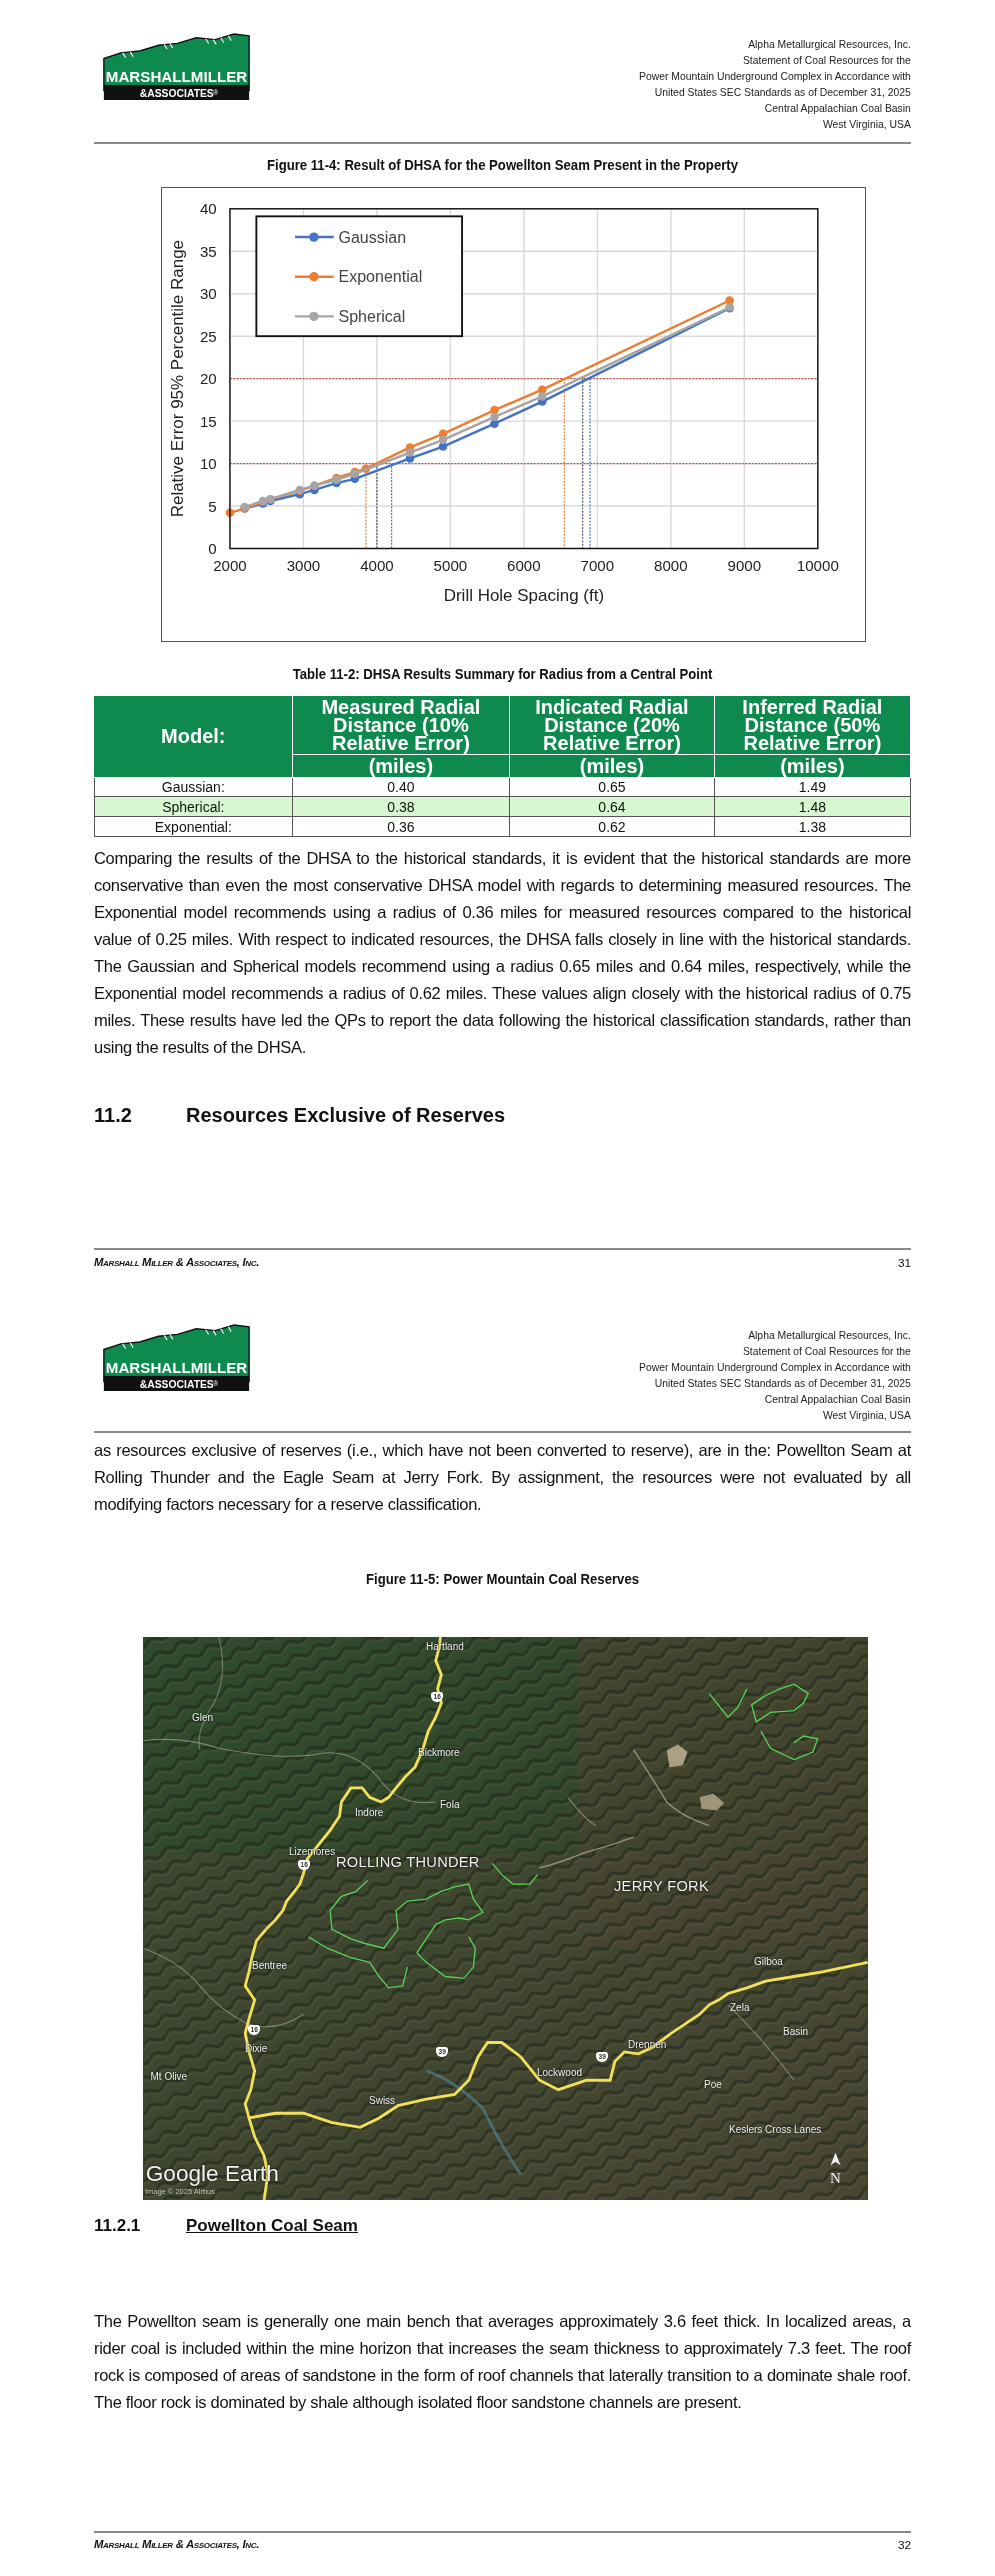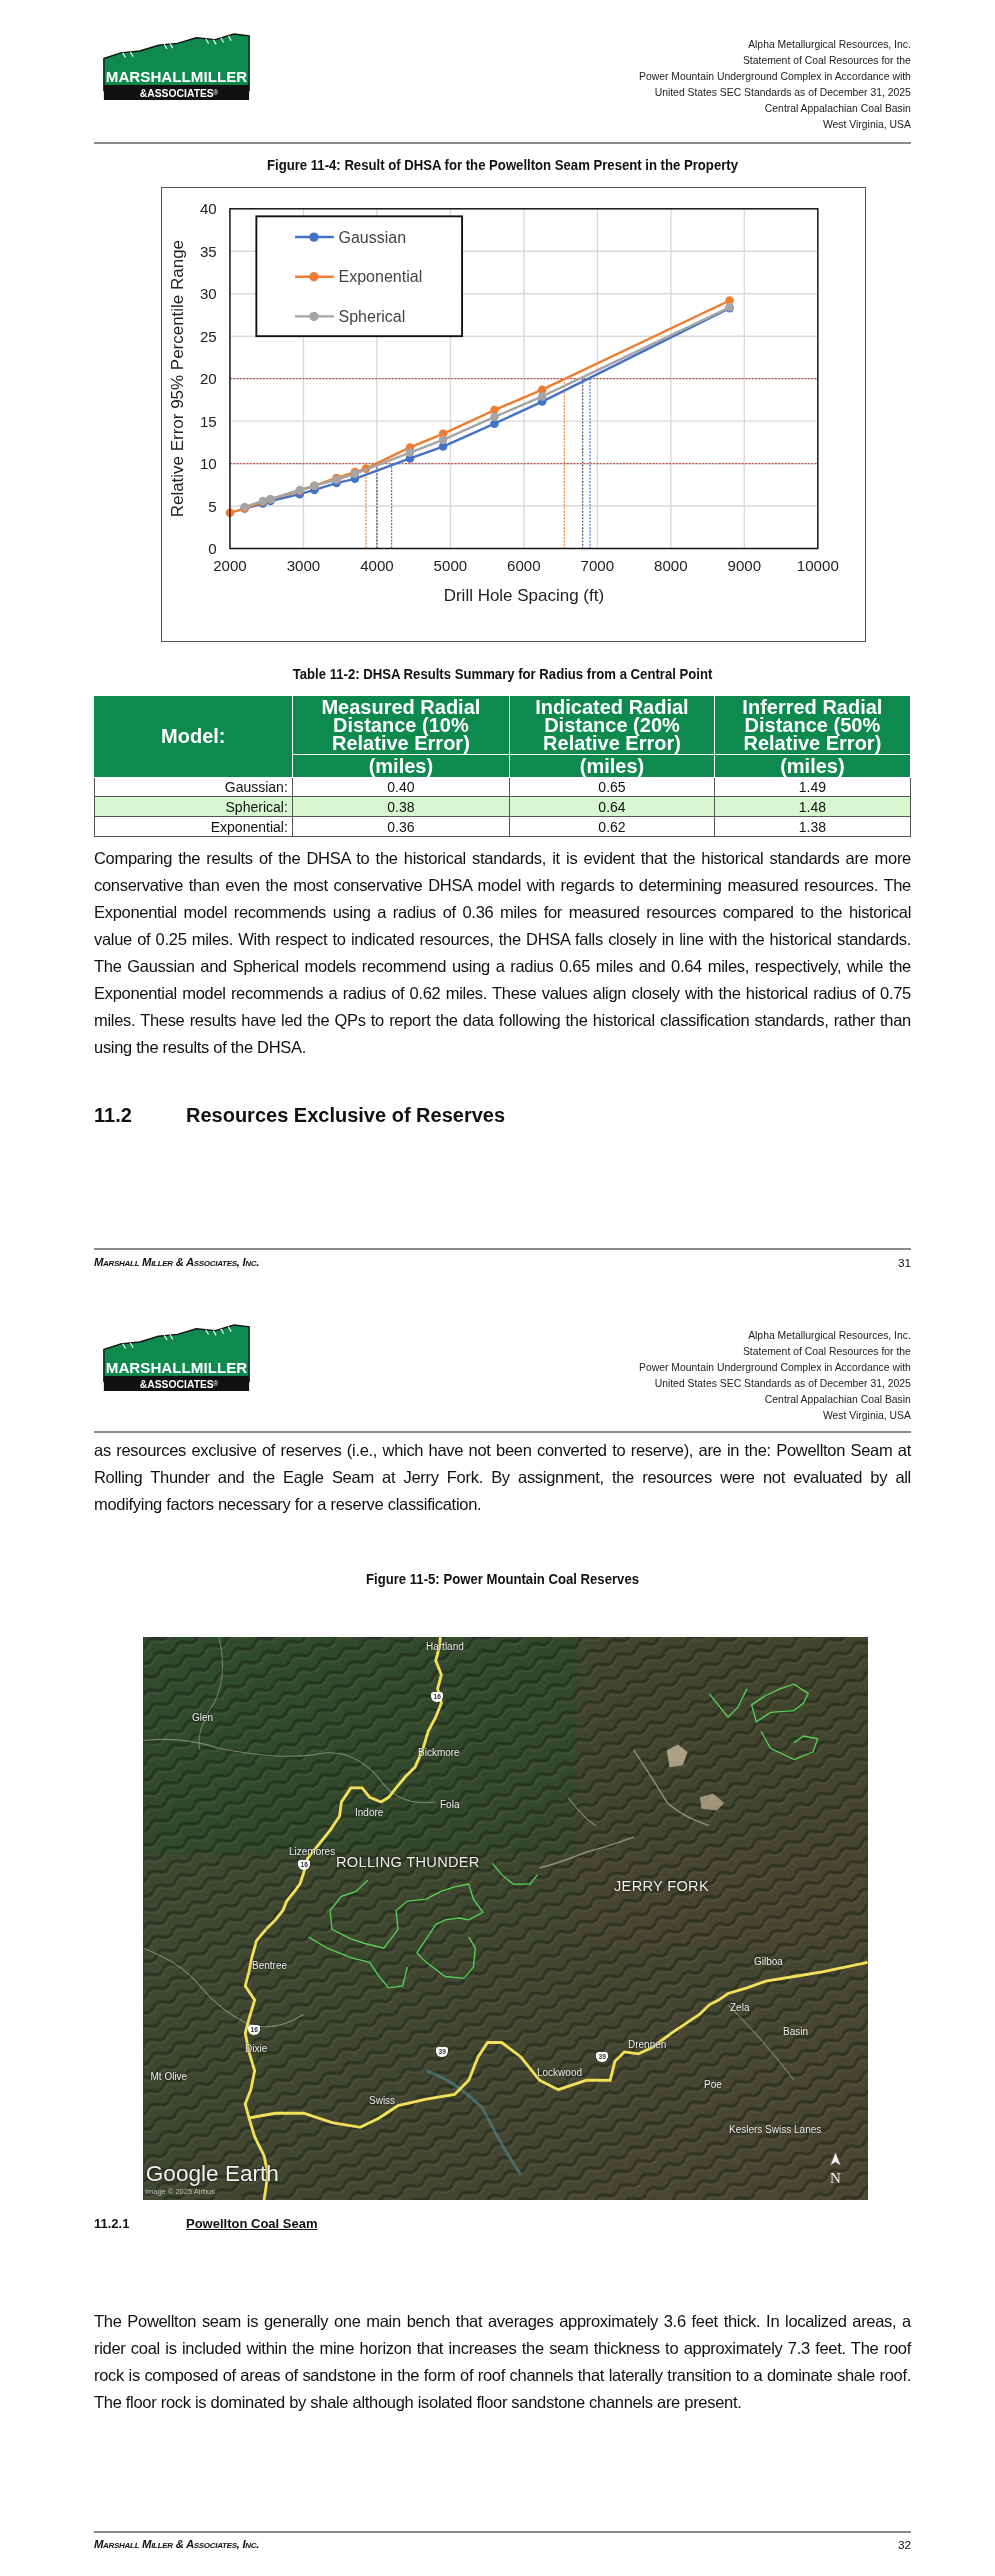--- a/index.html
+++ b/index.html
@@ -8,31 +8,31 @@
   .page1 { top:0; height:1288px; }
   .page2 { top:1288px; height:1288px; }
   .hdr { position:absolute; left:94px; top:28px; width:817px; height:113px; }
   .logo { position:absolute; left:7.5px; top:3.8px; width:149px; height:70px; }
   .hdr-text { position:absolute; right:0; top:7.5px; text-align:right; font-size:11.8px; line-height:16px; color:#222; transform:scaleX(0.88); transform-origin:right top; }
   .rule { position:absolute; left:94px; width:817px; height:1.9px; background:#8a8a8a; }
   .caption { position:absolute; left:94px; width:817px; text-align:center; font-weight:bold; font-size:14.6px; transform:scaleX(0.9); }
   .para { position:absolute; left:94px; width:817px; font-size:16.5px; line-height:27px; text-align:justify; letter-spacing:-0.3px; word-spacing:0px; }
   .h2 { position:absolute; left:94px; font-size:20px; font-weight:bold; }
   .h2 .num { display:inline-block; width:92px; }
-  .h3 { position:absolute; left:94px; font-size:13px; font-weight:bold; }
+  .h3 { position:absolute; left:94px; font-size:17px; font-weight:bold; }
   .h3 .num { display:inline-block; width:92px; }
   .h3 .ttl { text-decoration:underline; }
   .footer-left { position:absolute; left:94px; font-size:11.3px; font-weight:bold; font-style:italic; font-variant:small-caps; letter-spacing:-0.3px; }
   .footer-right { position:absolute; right:84px; font-size:11.8px; }
   .chart-frame { position:absolute; left:161px; top:187px; width:703px; height:453px; border:1.4px solid #555; background:#fff; }
   table.dhsa { position:absolute; left:94px; top:695px; width:817px; border-collapse:collapse; font-size:14px; }
   table.dhsa th { background:#0e8a4f; color:#fff; font-weight:bold; border:0.9px solid #fff; padding:1.9px 3.8px; line-height:18px; font-size:20px; }
   table.dhsa th.hdr-model { border-left:0.9px solid #0e8a4f; }
   table.dhsa td { border:0.9px solid #555; padding:0.9px 3.8px; height:17px; text-align:center; }
-  table.dhsa td.lbl { text-align:right; }
+  table.dhsa td.lbl { text-align:center; }
   table.dhsa tr.hl td { background:#d6f7cf; }
   .map { position:absolute; left:143px; top:1637px; width:725px; height:563px; overflow:hidden; background:#2f3d2a; }
   .map-lbl { position:absolute; color:#f2f2f2; font-size:10px; text-shadow:0 0 1.9px #000; white-space:nowrap; }
   .map-big { position:absolute; color:#f0f0f0; font-size:14.6px; text-shadow:0 0 2.8px #000; white-space:nowrap; letter-spacing:0.3px; }
   .shield { position:absolute; width:12.3px; height:10.4px; background:#fff; border-radius:2.8px 2.8px 5.7px 5.7px; font-size:6.6px; color:#333; text-align:center; line-height:10.4px; font-weight:bold; }
 </style>
 </head>
 <body>
 
 <div class="page page1">
@@ -307,21 +307,21 @@
     <div class="map-lbl" style="left:109px; top:323px;">Bentree</div>
     <div class="map-lbl" style="left:102px; top:406px;">Dixie</div>
     <div class="map-lbl" style="left:7.5px; top:434px;">Mt Olive</div>
     <div class="map-lbl" style="left:226px; top:458px;">Swiss</div>
     <div class="map-lbl" style="left:394px; top:430px;">Lockwood</div>
     <div class="map-lbl" style="left:485px; top:402px;">Drennen</div>
     <div class="map-lbl" style="left:587px; top:365px;">Zela</div>
     <div class="map-lbl" style="left:611px; top:319px;">Gilboa</div>
     <div class="map-lbl" style="left:640px; top:389px;">Basin</div>
     <div class="map-lbl" style="left:561px; top:442px;">Poe</div>
-    <div class="map-lbl" style="left:586px; top:487px;">Keslers Swiss Lanes</div>
+    <div class="map-lbl" style="left:586px; top:487px;">Keslers Cross Lanes</div>
 
     <div class="shield" style="left:288px; top:55px;">16</div>
     <div class="shield" style="left:155px; top:223px;">16</div>
     <div class="shield" style="left:105px; top:388px;">16</div>
     <div class="shield" style="left:293px; top:410px;">39</div>
     <div class="shield" style="left:453px; top:415px;">39</div>
 
     <div style="position:absolute; left:2.8px; top:524px; color:#f4f4f4; font-size:22.6px; font-family:'Liberation Sans', sans-serif; text-shadow:0 0 1.9px #000;">Google Earth</div>
     <div style="position:absolute; left:1.9px; top:550px; color:#dddddd; font-size:7.5px; opacity:0.8;">Image © 2025 Airbus</div>
 

